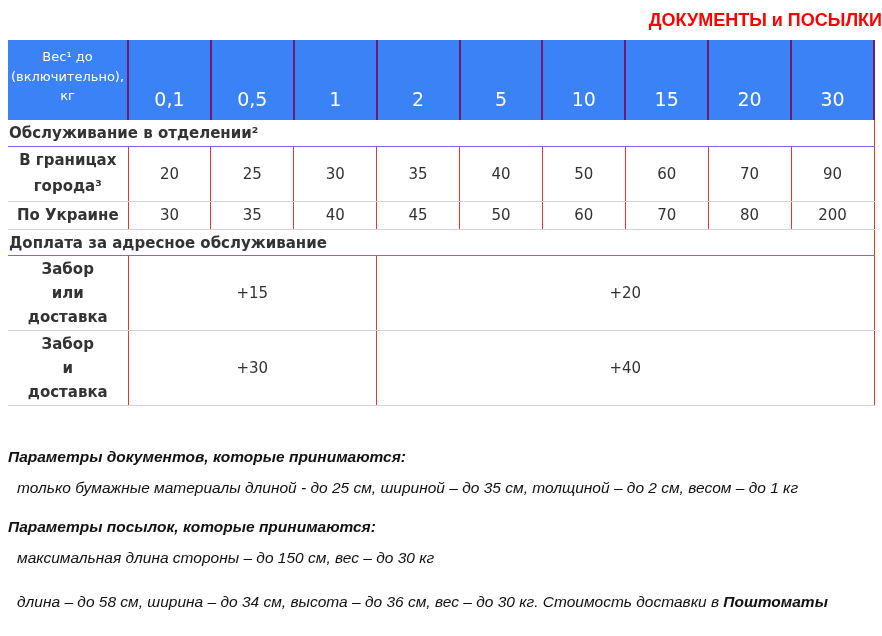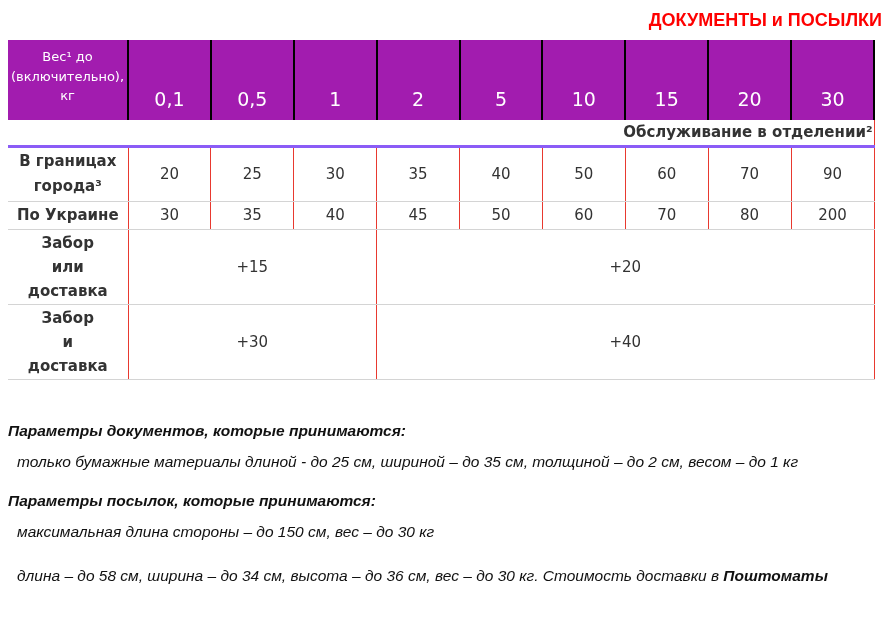--- a/index.html
+++ b/index.html
@@ -23,47 +23,47 @@
   table.tariff {
     border-collapse: collapse;
     table-layout: fixed;
     width: 867px;
     margin-left: 8px;
     border-right: 1px solid #e8392f;
   }
   col.c0 { width: 120px; }
   thead tr { height: 80px; }
   th {
-    background: #a21caf;
+    background: #3b82f6;
     color: #ffffff;
     font-weight: normal;
-    border-right: 2px solid #000000;
+    border-right: 2px solid #701a75;
     padding: 0;
   }
   th.label-h {
     vertical-align: top;
     padding-top: 7px;
     font-size: 13px;
     line-height: 1.5;
     white-space: pre-line;
     text-align: center;
   }
   th.num-h {
     vertical-align: bottom;
     padding-bottom: 10px;
     font-size: 19px;
     text-align: center;
   }
   tr.section td {
-    text-align: right;
+    text-align: left;
     font-weight: bold;
     font-size: 15px;
     color: #333333;
     height: 26px;
-    border-bottom: 3px solid #8b5cf6;
+    border-bottom: 1px solid #8b5cf6;
   }
   tr.data td {
     text-align: center;
     font-size: 15px;
     color: #333333;
     border-right: 1px solid #e8392f;
     border-bottom: 1px solid #d4d4d4;
     vertical-align: middle;
   }
   tr.data td.lbl {
@@ -150,20 +150,23 @@
       <td>30</td>
       <td>35</td>
       <td>40</td>
       <td>45</td>
       <td>50</td>
       <td>60</td>
       <td>70</td>
       <td>80</td>
       <td>200</td>
     </tr>
+    <tr class="section">
+      <td colspan="10">Доплата за адресное обслуживание</td>
+    </tr>
     <tr class="data row-tall">
       <td class="lbl">Забор
 или
 доставка</td>
       <td colspan="3">+15</td>
       <td colspan="6">+20</td>
     </tr>
     <tr class="data row-tall">
       <td class="lbl">Забор
 и

